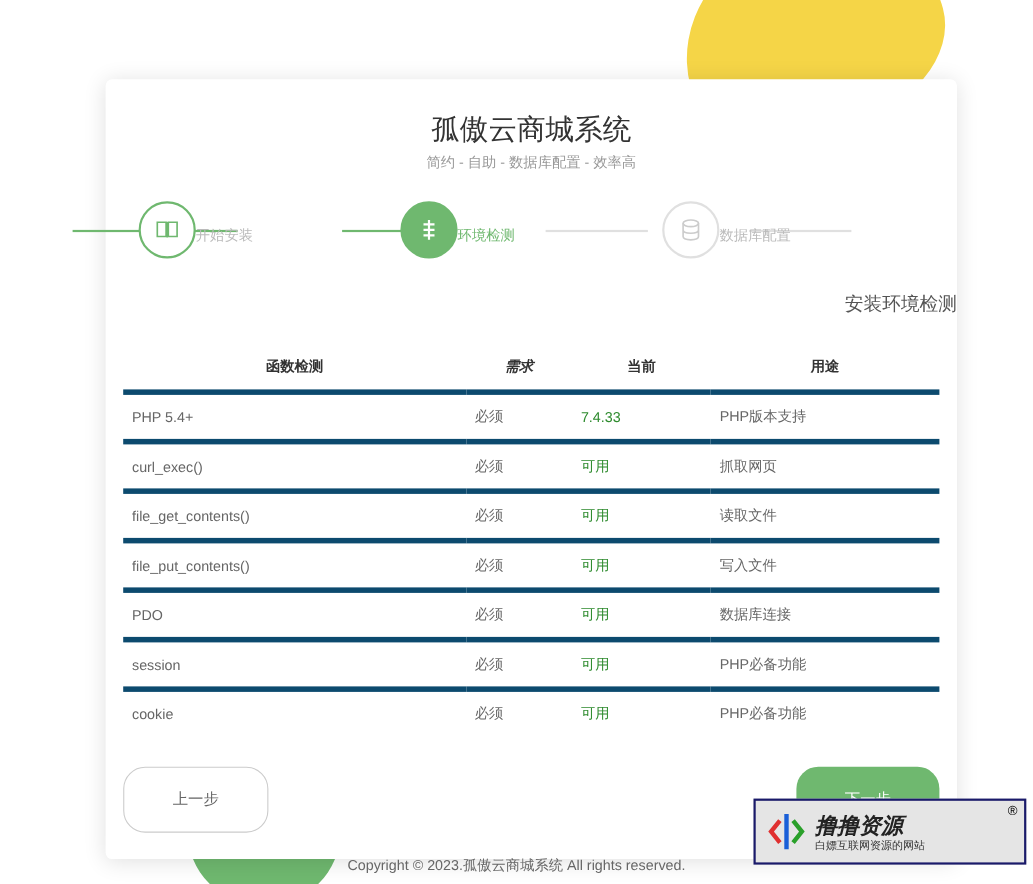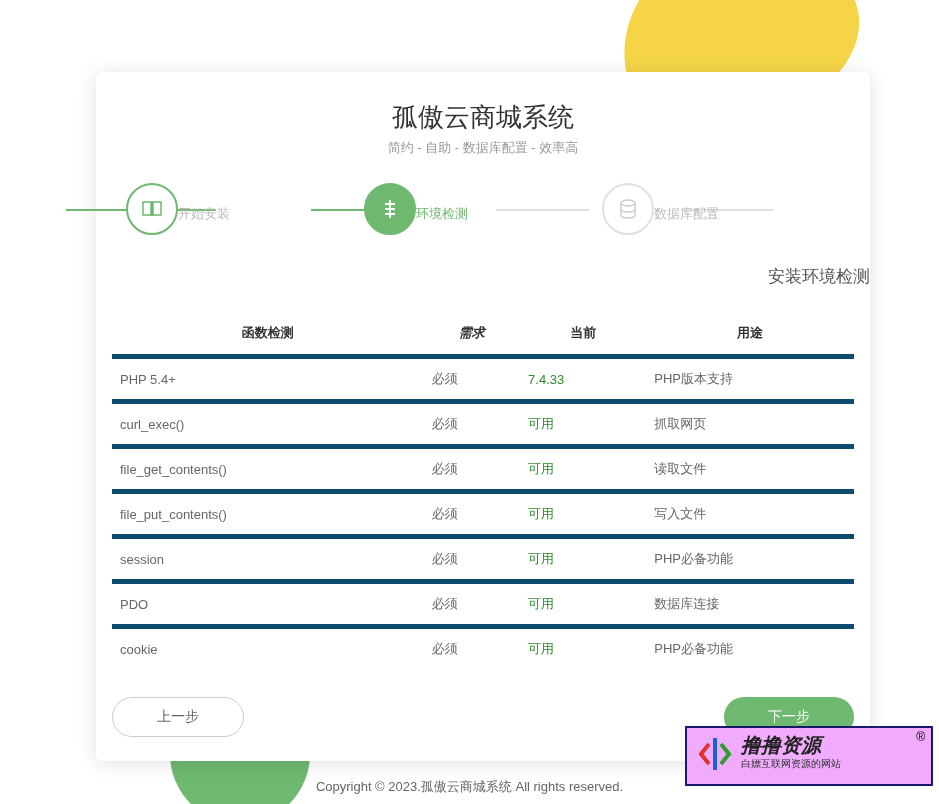--- a/index.html
+++ b/index.html
@@ -93,21 +93,21 @@
     table { width: 100%; border-collapse: collapse; font-size: 13px; }
     th { text-align: center; padding: 12px 8px; color: #333; font-weight: 600; font-size: 13px; }
     td { padding: 11px 8px; border-top: 5px solid #0c4a6e; color: #666; margin-left: 41px; }
     .col-name { width: 42%; }
     .col-req { width: 13%; font-style: italic; }
     .col-cur { width: 17%; }
     .col-use { width: 28%; }
     .status-ok { color: #2e8b2e; }
     .btn-row { display: flex; justify-content: space-between; margin: 28px 16px 0; }
     .btn {
-      padding: 10px 44px;
+      padding: 20px 44px;
       border-radius: 20px;
       font-size: 14px;
       cursor: pointer;
       border: none;
     }
     .btn-prev { background: #fff; border: 1px solid #ccc; color: #666; }
     .btn-next { background: #6fb86f; color: #fff; }
     .footer {
       position: absolute;
       bottom: 8px;
@@ -117,24 +117,24 @@
       font-size: 13px;
       color: #666;
       z-index: 2;
     }
     .watermark {
       position: absolute;
       bottom: 18px;
       right: 6px;
       width: 248px;
       height: 60px;
-      background: #f0abfc;
+      background: #e5e5e5;
       border: 2px solid #1a1a6a;
       display: flex;
-      align-items: flex-start;
+      align-items: center;
       padding: 4px 6px;
       z-index: 3;
     }
     .wm-icon { width: 44px; height: 44px; display: flex; align-items: center; justify-content: center; }
     .wm-text { margin-left: 4px; }
     .wm-main { font-size: 20px; font-weight: 700; color: #222; font-style: italic; }
     .wm-reg { font-size: 12px; position: absolute; top: 2px; right: 6px; }
     .wm-sub { font-size: 10px; color: #333; margin-top: -2px; }
     svg { display: block; }
   </style>
@@ -223,30 +223,30 @@
             <td class="status-ok">可用</td>
             <td>读取文件</td>
           </tr>
           <tr>
             <td>file_put_contents()</td>
             <td>必须</td>
             <td class="status-ok">可用</td>
             <td>写入文件</td>
           </tr>
           <tr>
+            <td>PDO</td>
+            <td>必须</td>
+            <td class="status-ok">可用</td>
+            <td>数据库连接</td>
+          </tr>
+          <tr>
             <td>session</td>
             <td>必须</td>
             <td class="status-ok">可用</td>
             <td>PHP必备功能</td>
-          </tr>
-          <tr>
-            <td>PDO</td>
-            <td>必须</td>
-            <td class="status-ok">可用</td>
-            <td>数据库连接</td>
           </tr>
           <tr>
             <td>cookie</td>
             <td>必须</td>
             <td class="status-ok">可用</td>
             <td>PHP必备功能</td>
           </tr>
         </tbody>
     </table>
   </div>

